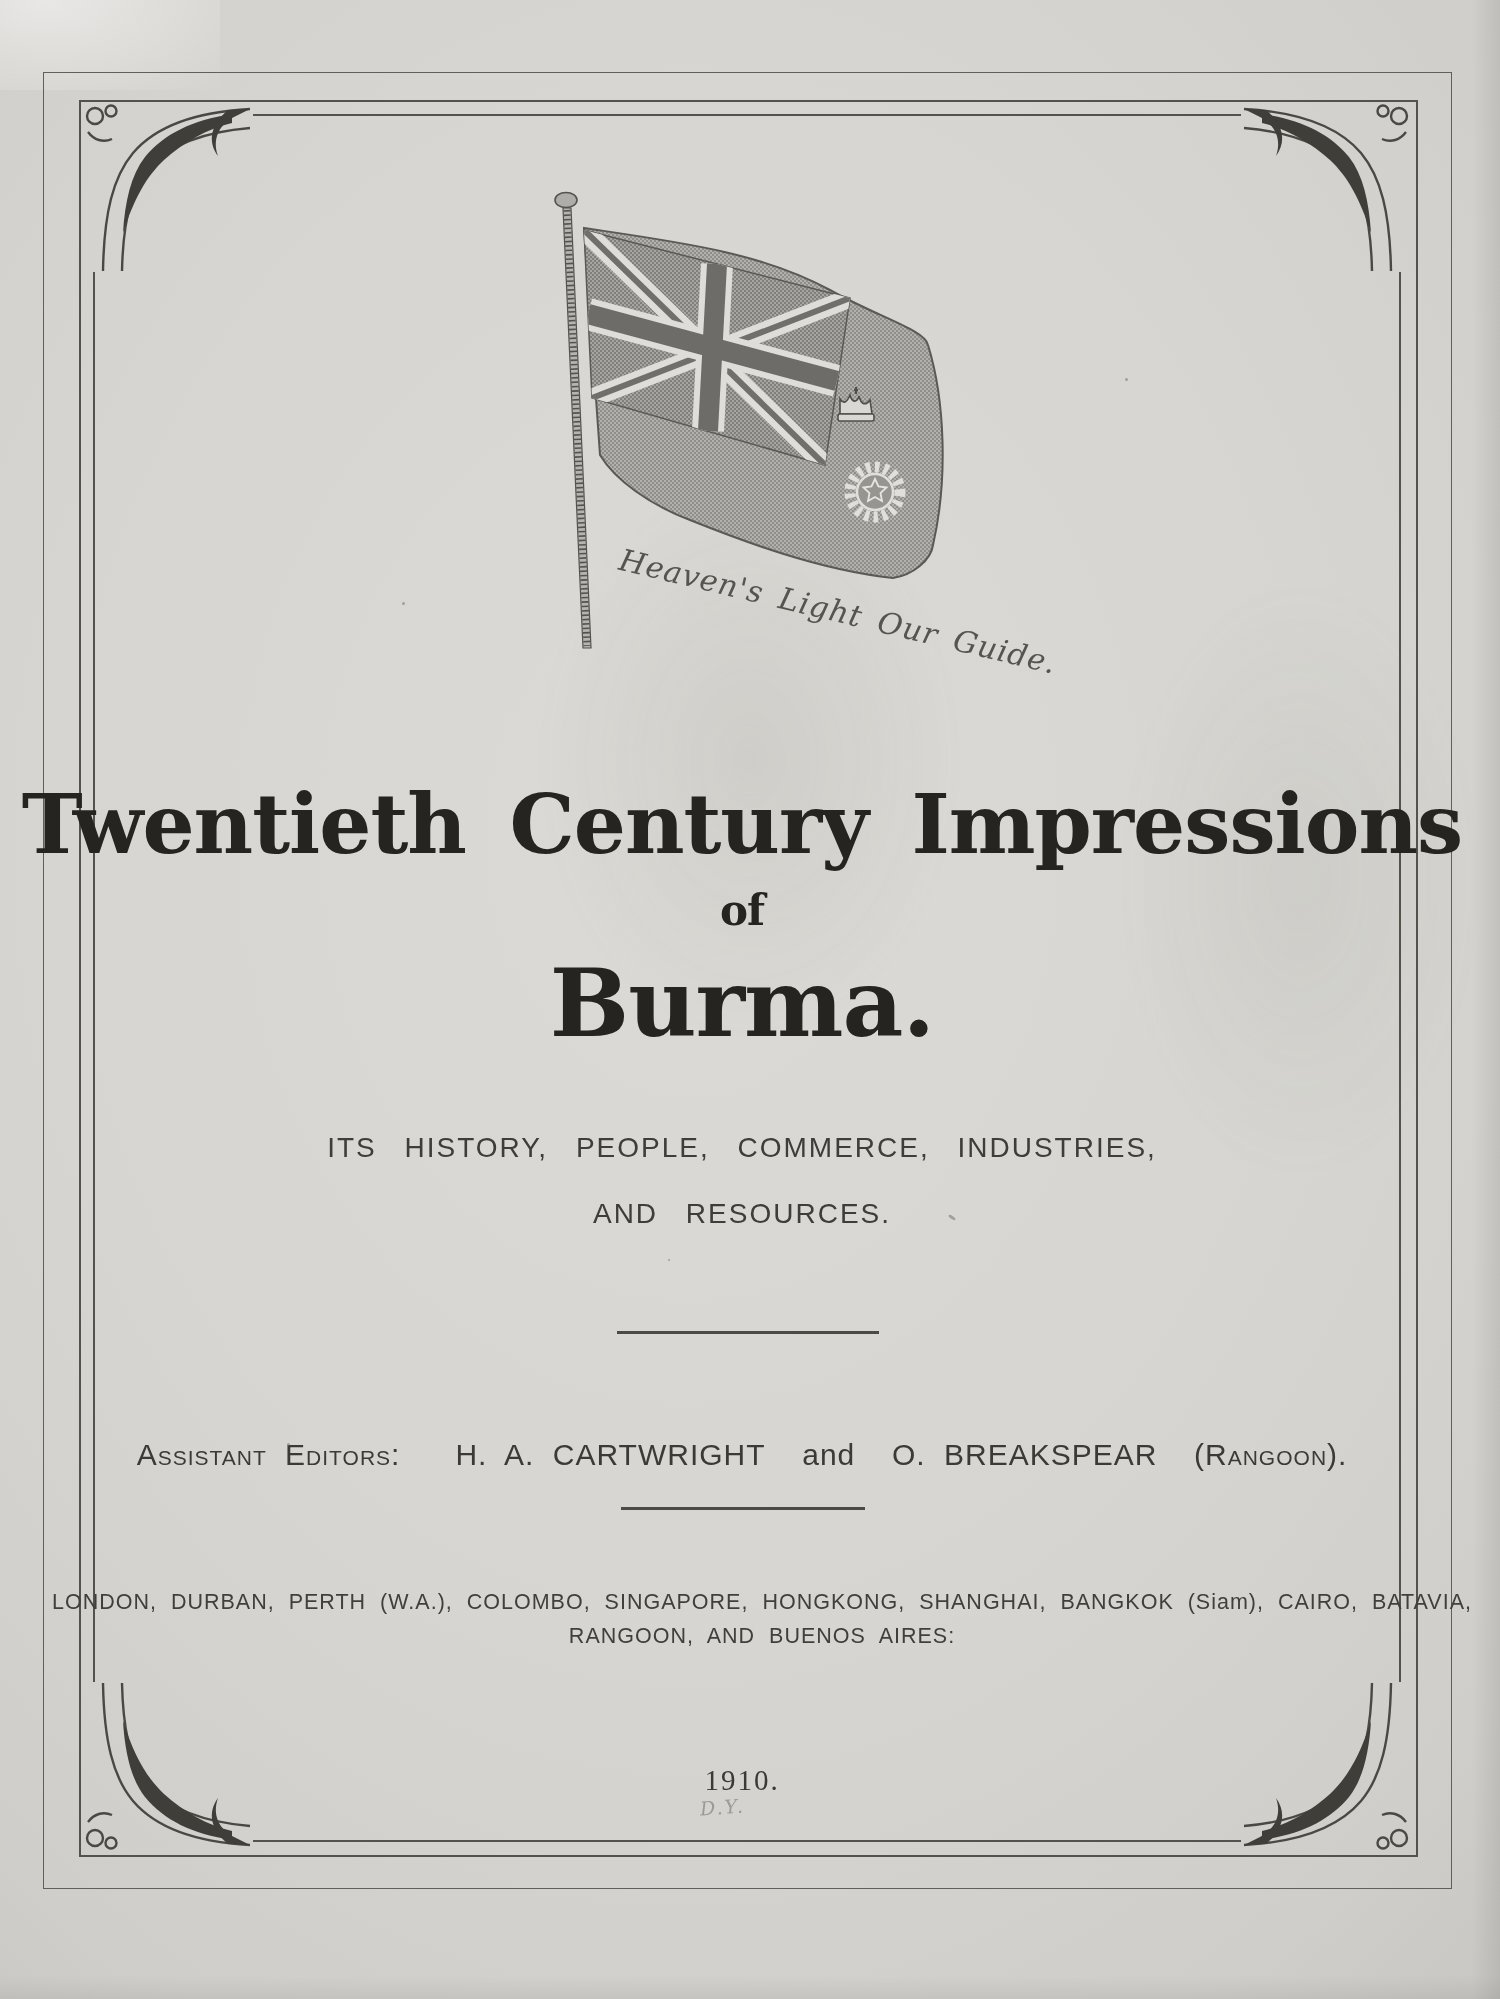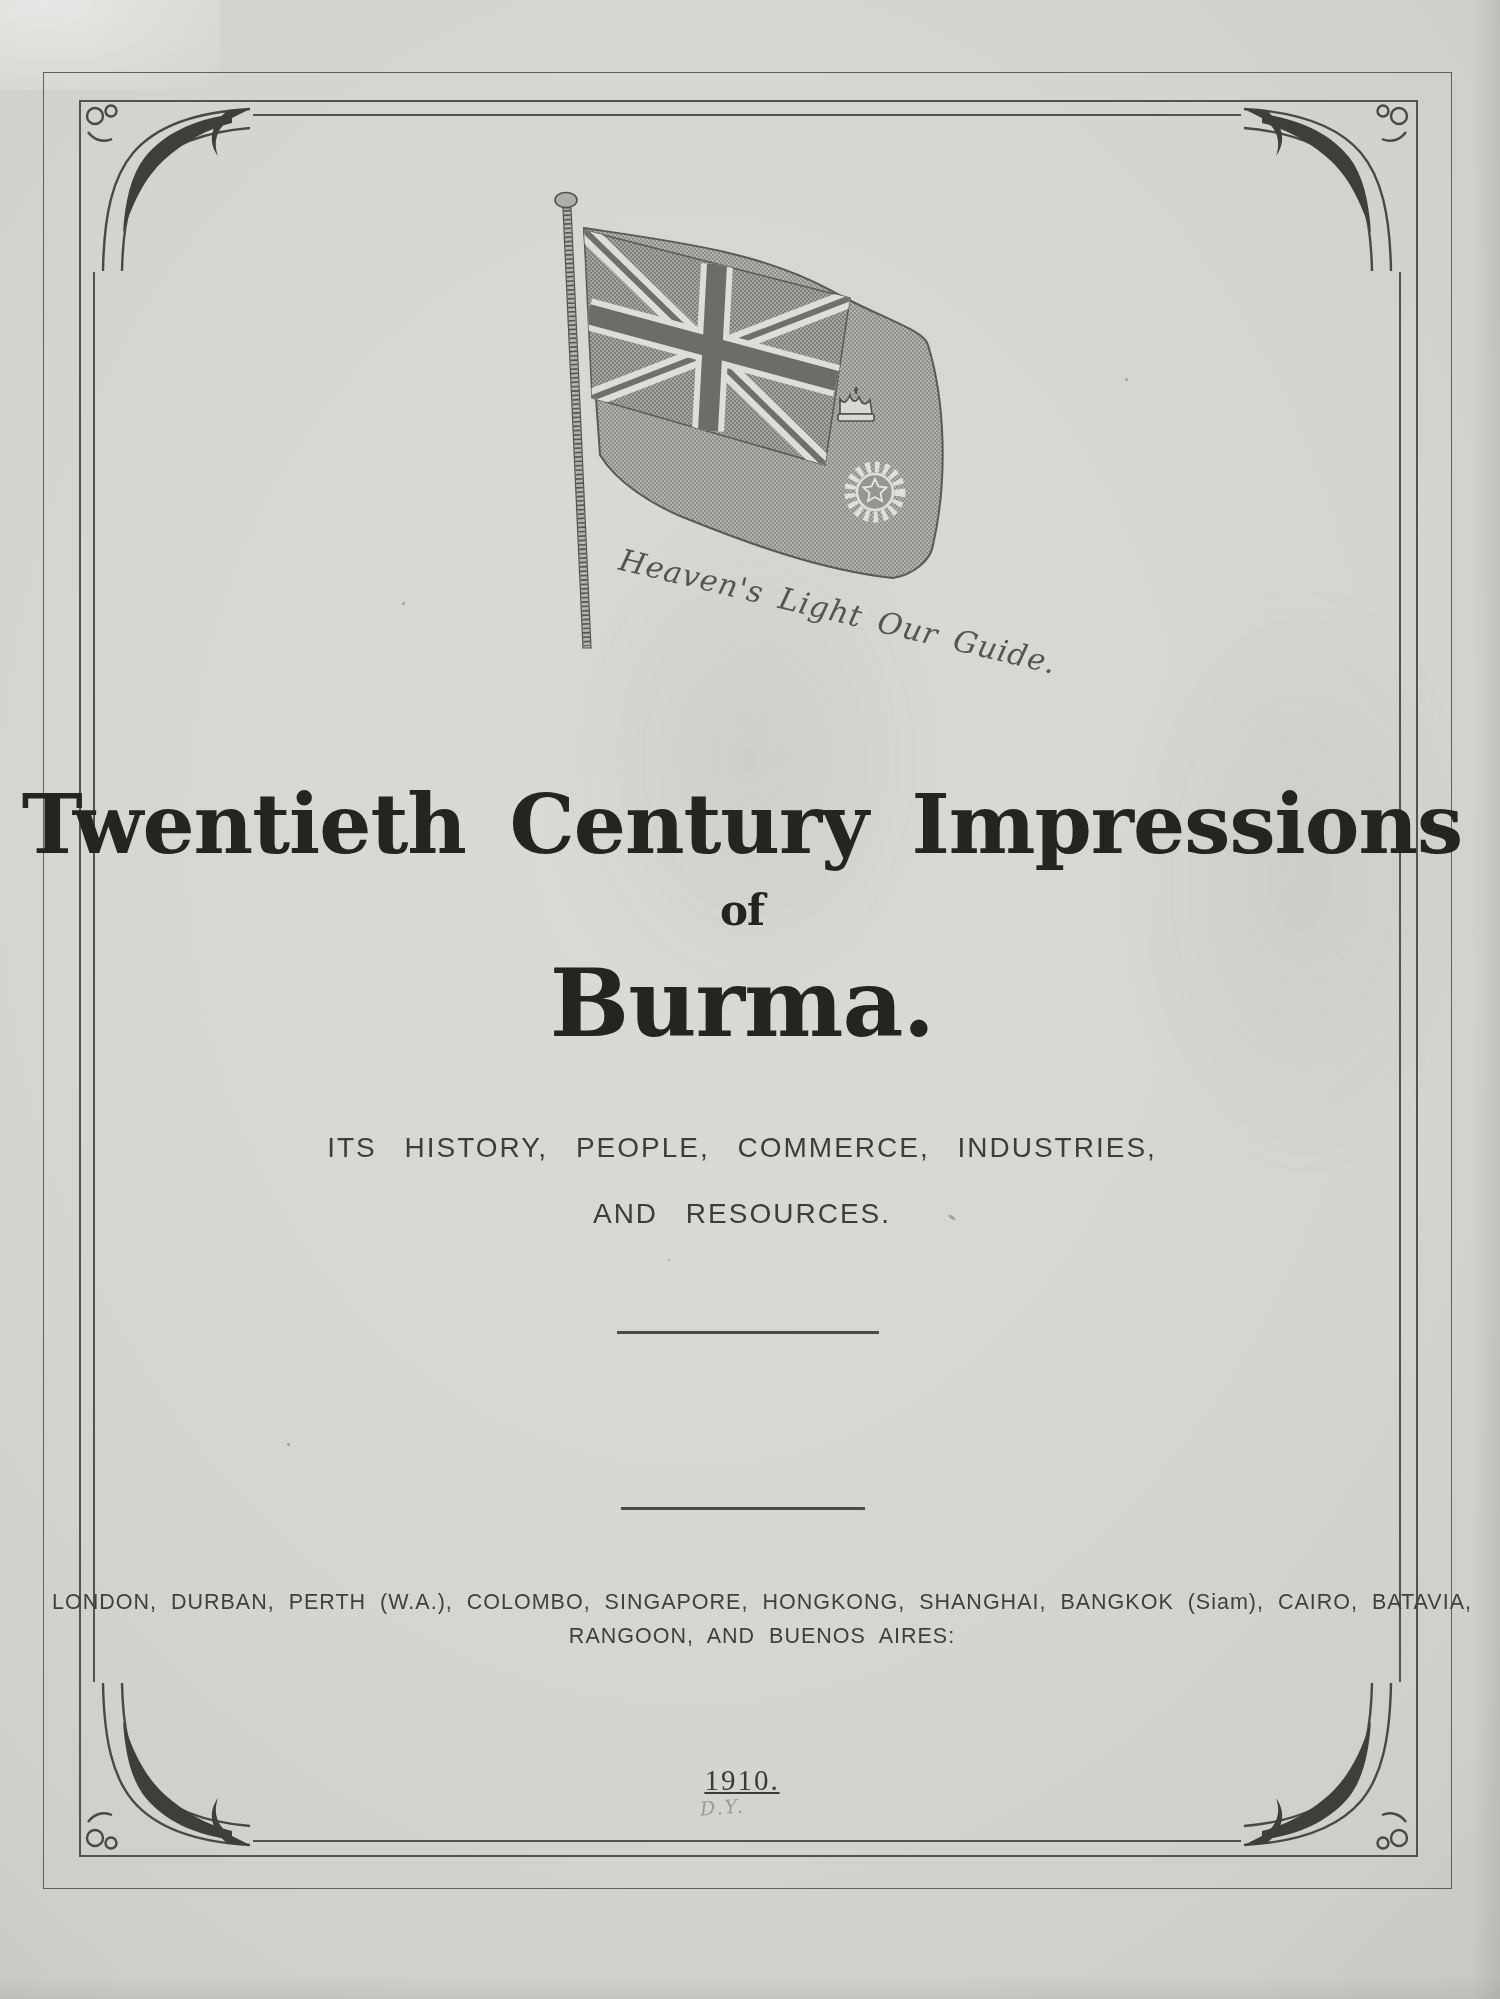--- a/index.html
+++ b/index.html
@@ -46,21 +46,21 @@
   .sep1{left:617px;top:1331px;width:262px;}
   .sep2{left:621px;top:1507px;width:244px;}
   .edline{font-size:30px;color:#3b3a35;letter-spacing:1px;word-spacing:9px;}
   .ed1{top:1388px;}
   .ed2{top:1438px;}
   .sc{font-variant:small-caps;}
   .cities{font-size:21.5px;color:#403f3a;letter-spacing:1px;word-spacing:7px;margin-left:20px;}
   .cities1{top:1590px;}
   .cities2{top:1624px;}
   .publisher{top:1686px;font-size:36px;letter-spacing:1px;word-spacing:14px;color:#39382f;}
-  .year{top:1764px;font-size:29px;letter-spacing:2px;font-family:"Liberation Serif", serif;text-decoration:underline;}
+  .year{top:1764px;font-size:29px;letter-spacing:2px;font-family:"Liberation Serif", serif;}
   .pencil{position:absolute;left:700px;top:1796px;font-family:"DejaVu Serif", serif;font-style:italic;
     font-size:19px;color:#8d8c86;transform:rotate(-4deg);letter-spacing:2px;opacity:0.8;}
 
   .motto{position:absolute;left:624px;top:542px;transform:rotate(13.5deg);transform-origin:left top;
     font-family:"DejaVu Serif", serif;font-style:italic;font-size:30px;color:#56544f;
     letter-spacing:1px;word-spacing:6px;white-space:nowrap;}
 
   .flag-svg{position:absolute;left:518px;top:168px;}
 
   
@@ -187,20 +187,27 @@
 
   <div class="line blackletter title-main">Twentieth Century Impressions</div>
   <div class="line blackletter title-of">of</div>
   <div class="line blackletter title-burma">Burma.</div>
 
   <div class="line subtitle subtitle1">ITS HISTORY, PEOPLE, COMMERCE, INDUSTRIES,</div>
   <div class="line subtitle subtitle2">AND RESOURCES.</div>
 
   <div class="sep sep1"></div>
 
+  <div class="line edline ed2">
+    <span class="sc">Assistant Editors:</span>&nbsp;&nbsp;
+    <span>H. A. CARTWRIGHT</span>&nbsp;
+    <span>and</span>&nbsp;
+    <span>O. BREAKSPEAR</span>&nbsp;
+    <span class="sc">(Rangoon).</span>
+  </div>
 
   <div class="sep sep2"></div>
 
   <div class="line cities cities1">LONDON, DURBAN, PERTH (W.A.), COLOMBO, SINGAPORE, HONGKONG, SHANGHAI, BANGKOK (Siam), CAIRO, BATAVIA,</div>
   <div class="line cities cities2">RANGOON, AND BUENOS AIRES:</div>
   <div class="line year">1910.</div>
   <div class="pencil">D.Y.</div>
 
   <div class="speck" style="left:948px;top:1216px;width:8px;height:3px;transform:rotate(35deg);"></div>
   <div class="speck" style="left:402px;top:602px;width:3px;height:3px;"></div>

